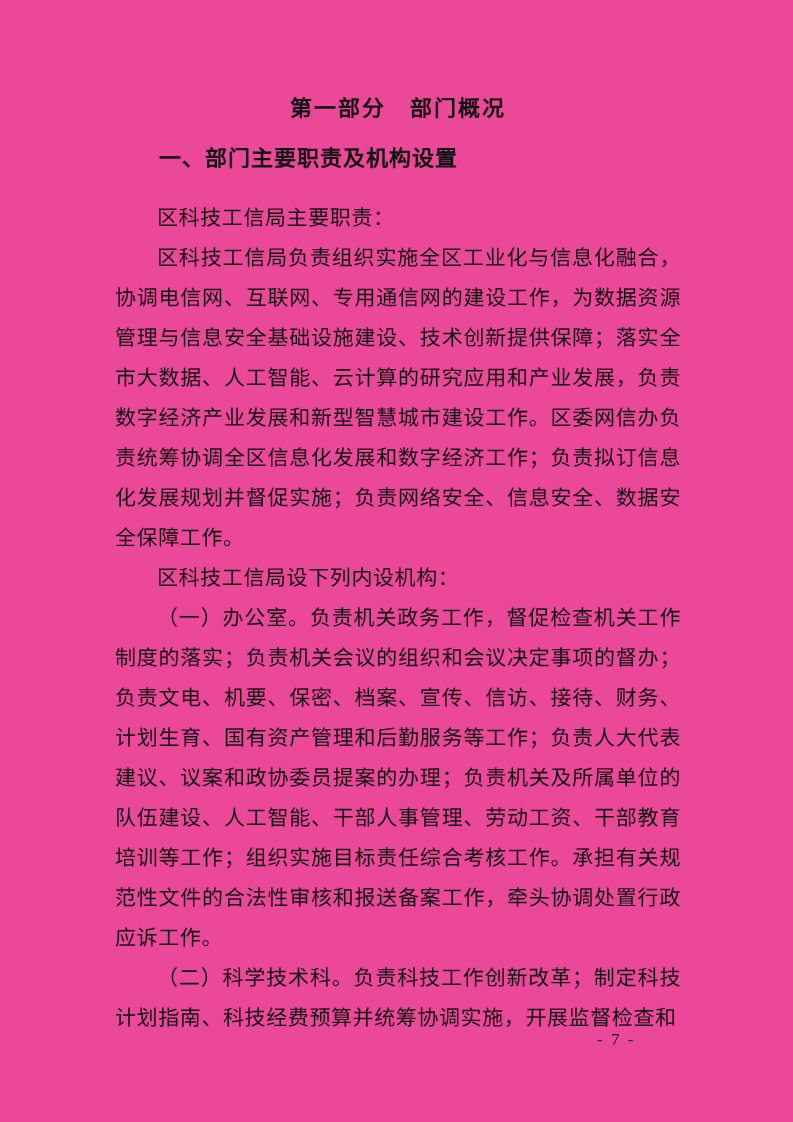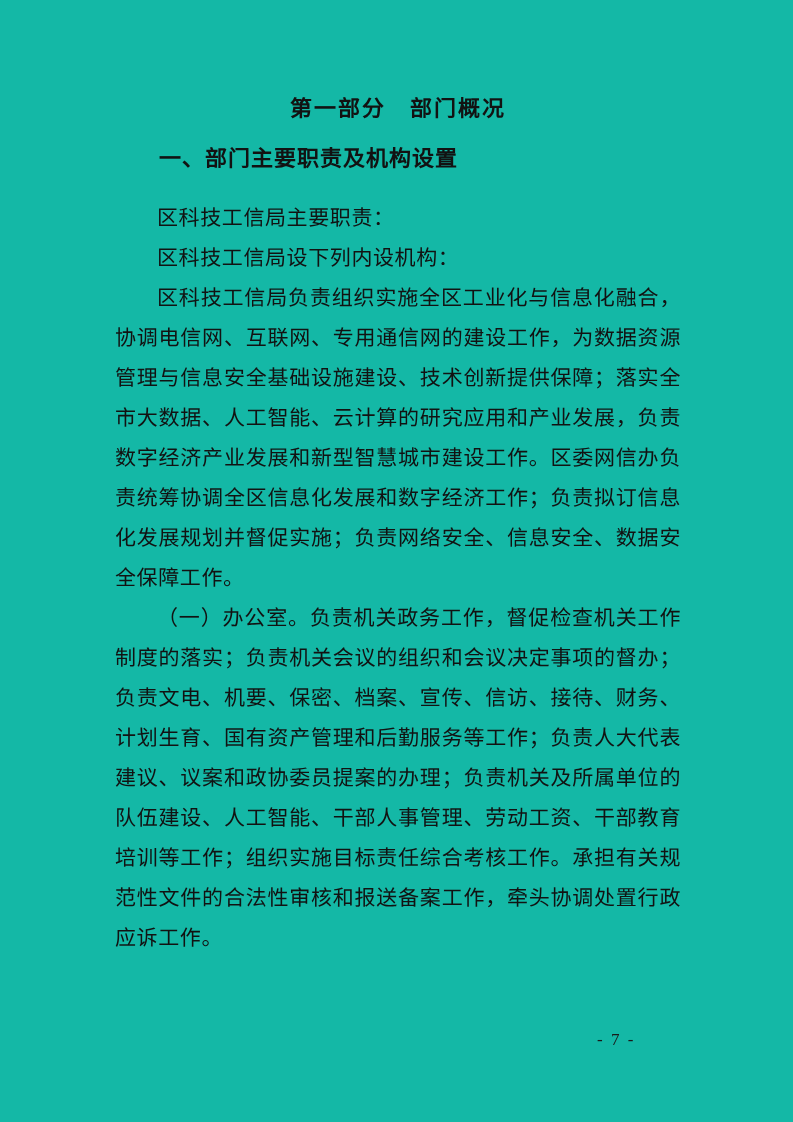--- a/index.html
+++ b/index.html
@@ -14,21 +14,21 @@
     font-family: "Liberation Serif", "DejaVu Serif", serif;
     color: #121212;
     overflow: hidden;
   }
   .page {
     position: absolute;
     left: 0;
     top: 0;
     width: 793px;
     height: 1122px;
-    background: #14b8a6;
+    background: #ec4899;
   }
   .text-block {
     position: absolute;
     left: 115px;
     top: 0;
     width: 566px;
   }
   .doc-title {
     margin: 94px 0 0 0;
     text-align: center;
@@ -71,19 +71,20 @@
 </style>
 </head>
 <body>
 
 <div class="page">
   <div class="text-block">
     <h1 class="doc-title">第一部分　部门概况</h1>
     <h2 class="section-heading">一、部门主要职责及机构设置</h2>
     <div class="doc-body">
       <p>区科技工信局主要职责：</p>
+      <p>区科技工信局负责组织实施全区工业化与信息化融合，协调电信网、互联网、专用通信网的建设工作，为数据资源管理与信息安全基础设施建设、技术创新提供保障；落实全市大数据、人工智能、云计算的研究应用和产业发展，负责数字经济产业发展和新型智慧城市建设工作。区委网信办负责统筹协调全区信息化发展和数字经济工作；负责拟订信息化发展规划并督促实施；负责网络安全、信息安全、数据安全保障工作。</p>
       <p>区科技工信局设下列内设机构：</p>
-      <p>区科技工信局负责组织实施全区工业化与信息化融合，协调电信网、互联网、专用通信网的建设工作，为数据资源管理与信息安全基础设施建设、技术创新提供保障；落实全市大数据、人工智能、云计算的研究应用和产业发展，负责数字经济产业发展和新型智慧城市建设工作。区委网信办负责统筹协调全区信息化发展和数字经济工作；负责拟订信息化发展规划并督促实施；负责网络安全、信息安全、数据安全保障工作。</p>
       <p>（一）办公室。负责机关政务工作，督促检查机关工作制度的落实；负责机关会议的组织和会议决定事项的督办；负责文电、机要、保密、档案、宣传、信访、接待、财务、计划生育、国有资产管理和后勤服务等工作；负责人大代表建议、议案和政协委员提案的办理；负责机关及所属单位的队伍建设、人工智能、干部人事管理、劳动工资、干部教育培训等工作；组织实施目标责任综合考核工作。承担有关规范性文件的合法性审核和报送备案工作，牵头协调处置行政应诉工作。</p>
+      <p>（二）科学技术科。负责科技工作创新改革；制定科技计划指南、科技经费预算并统筹协调实施，开展监督检查和</p>
     </div>
   </div>
   <div class="page-number">- 7 -</div>
 </div>
 
 </body></html>

